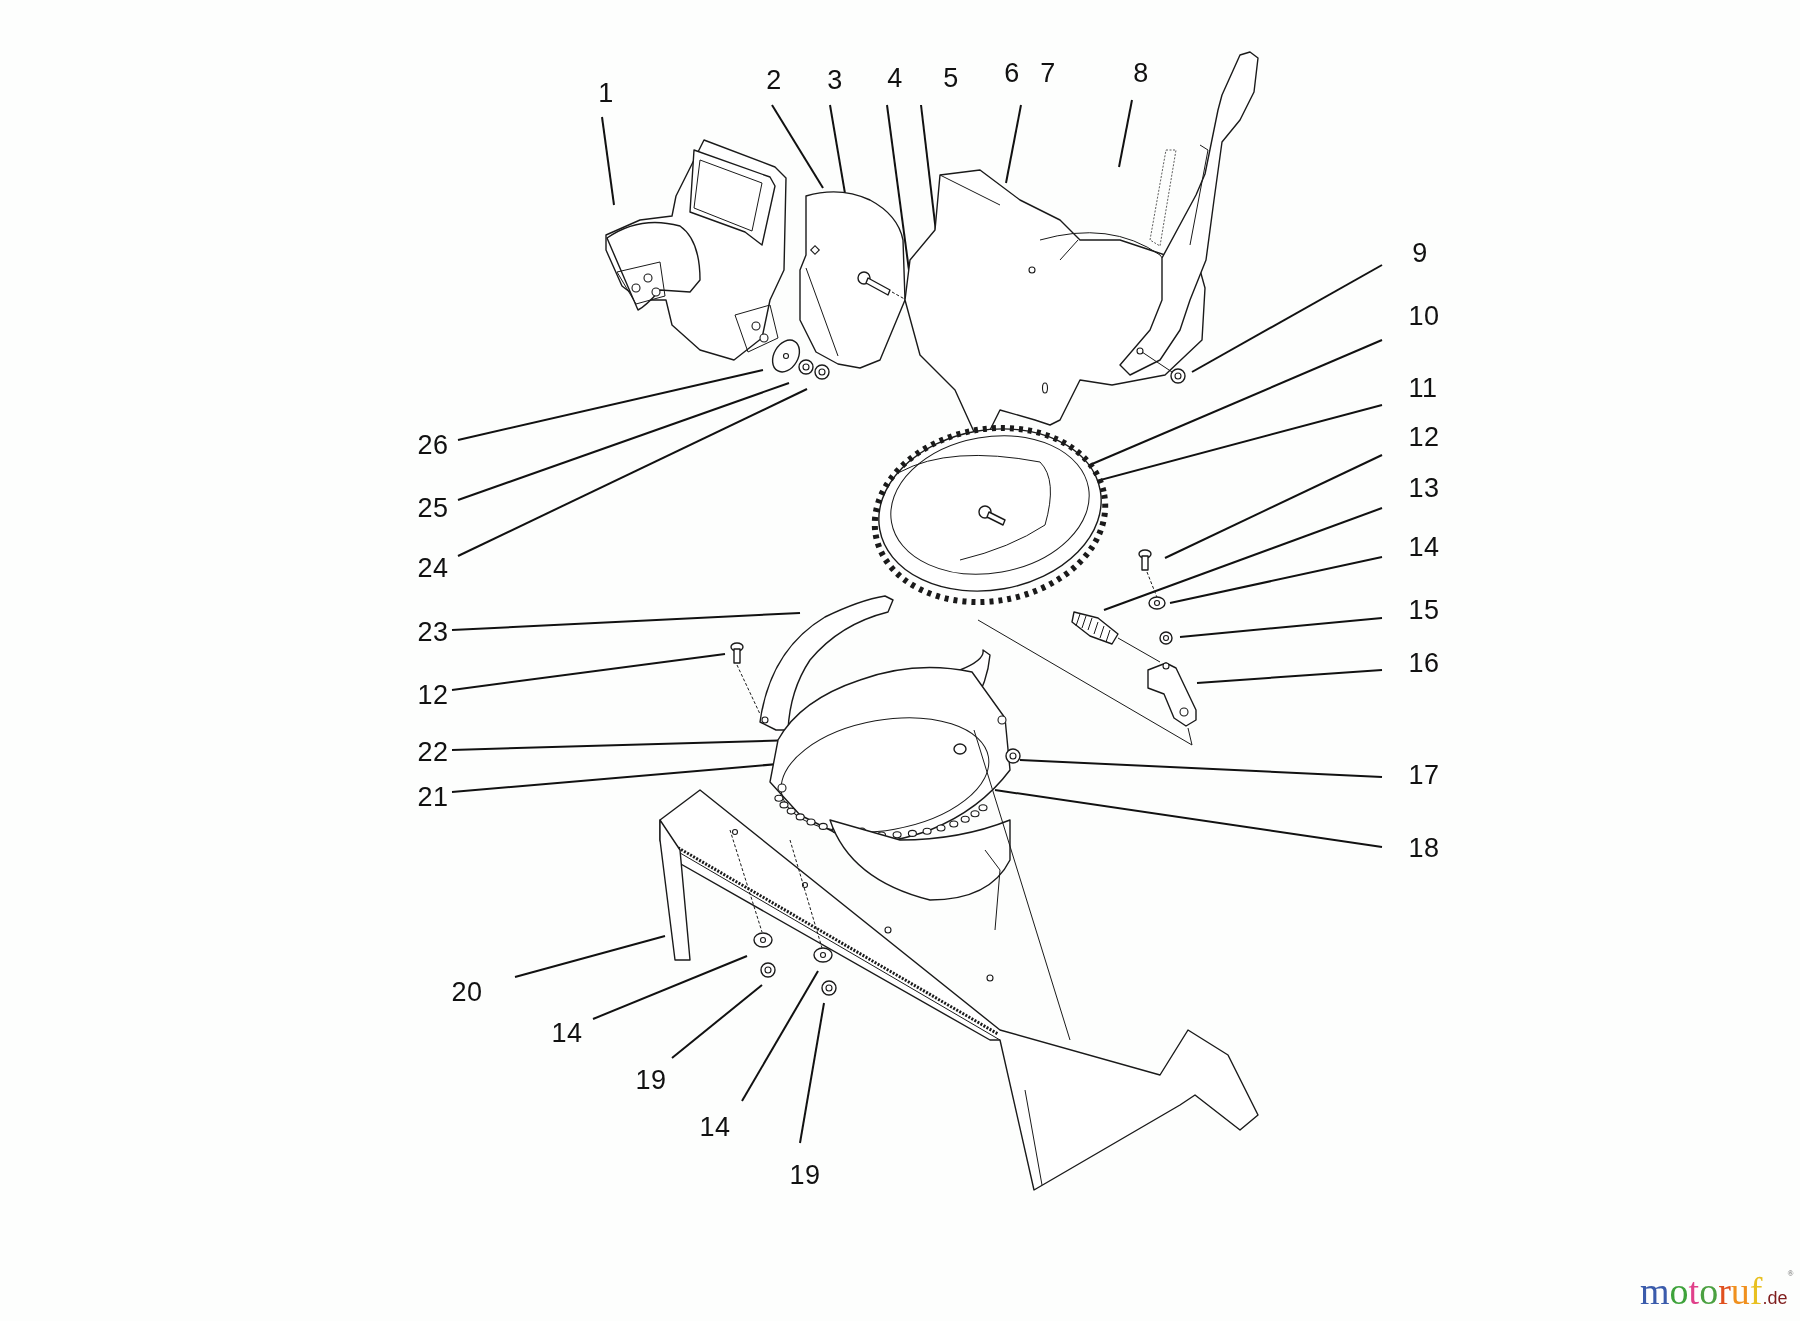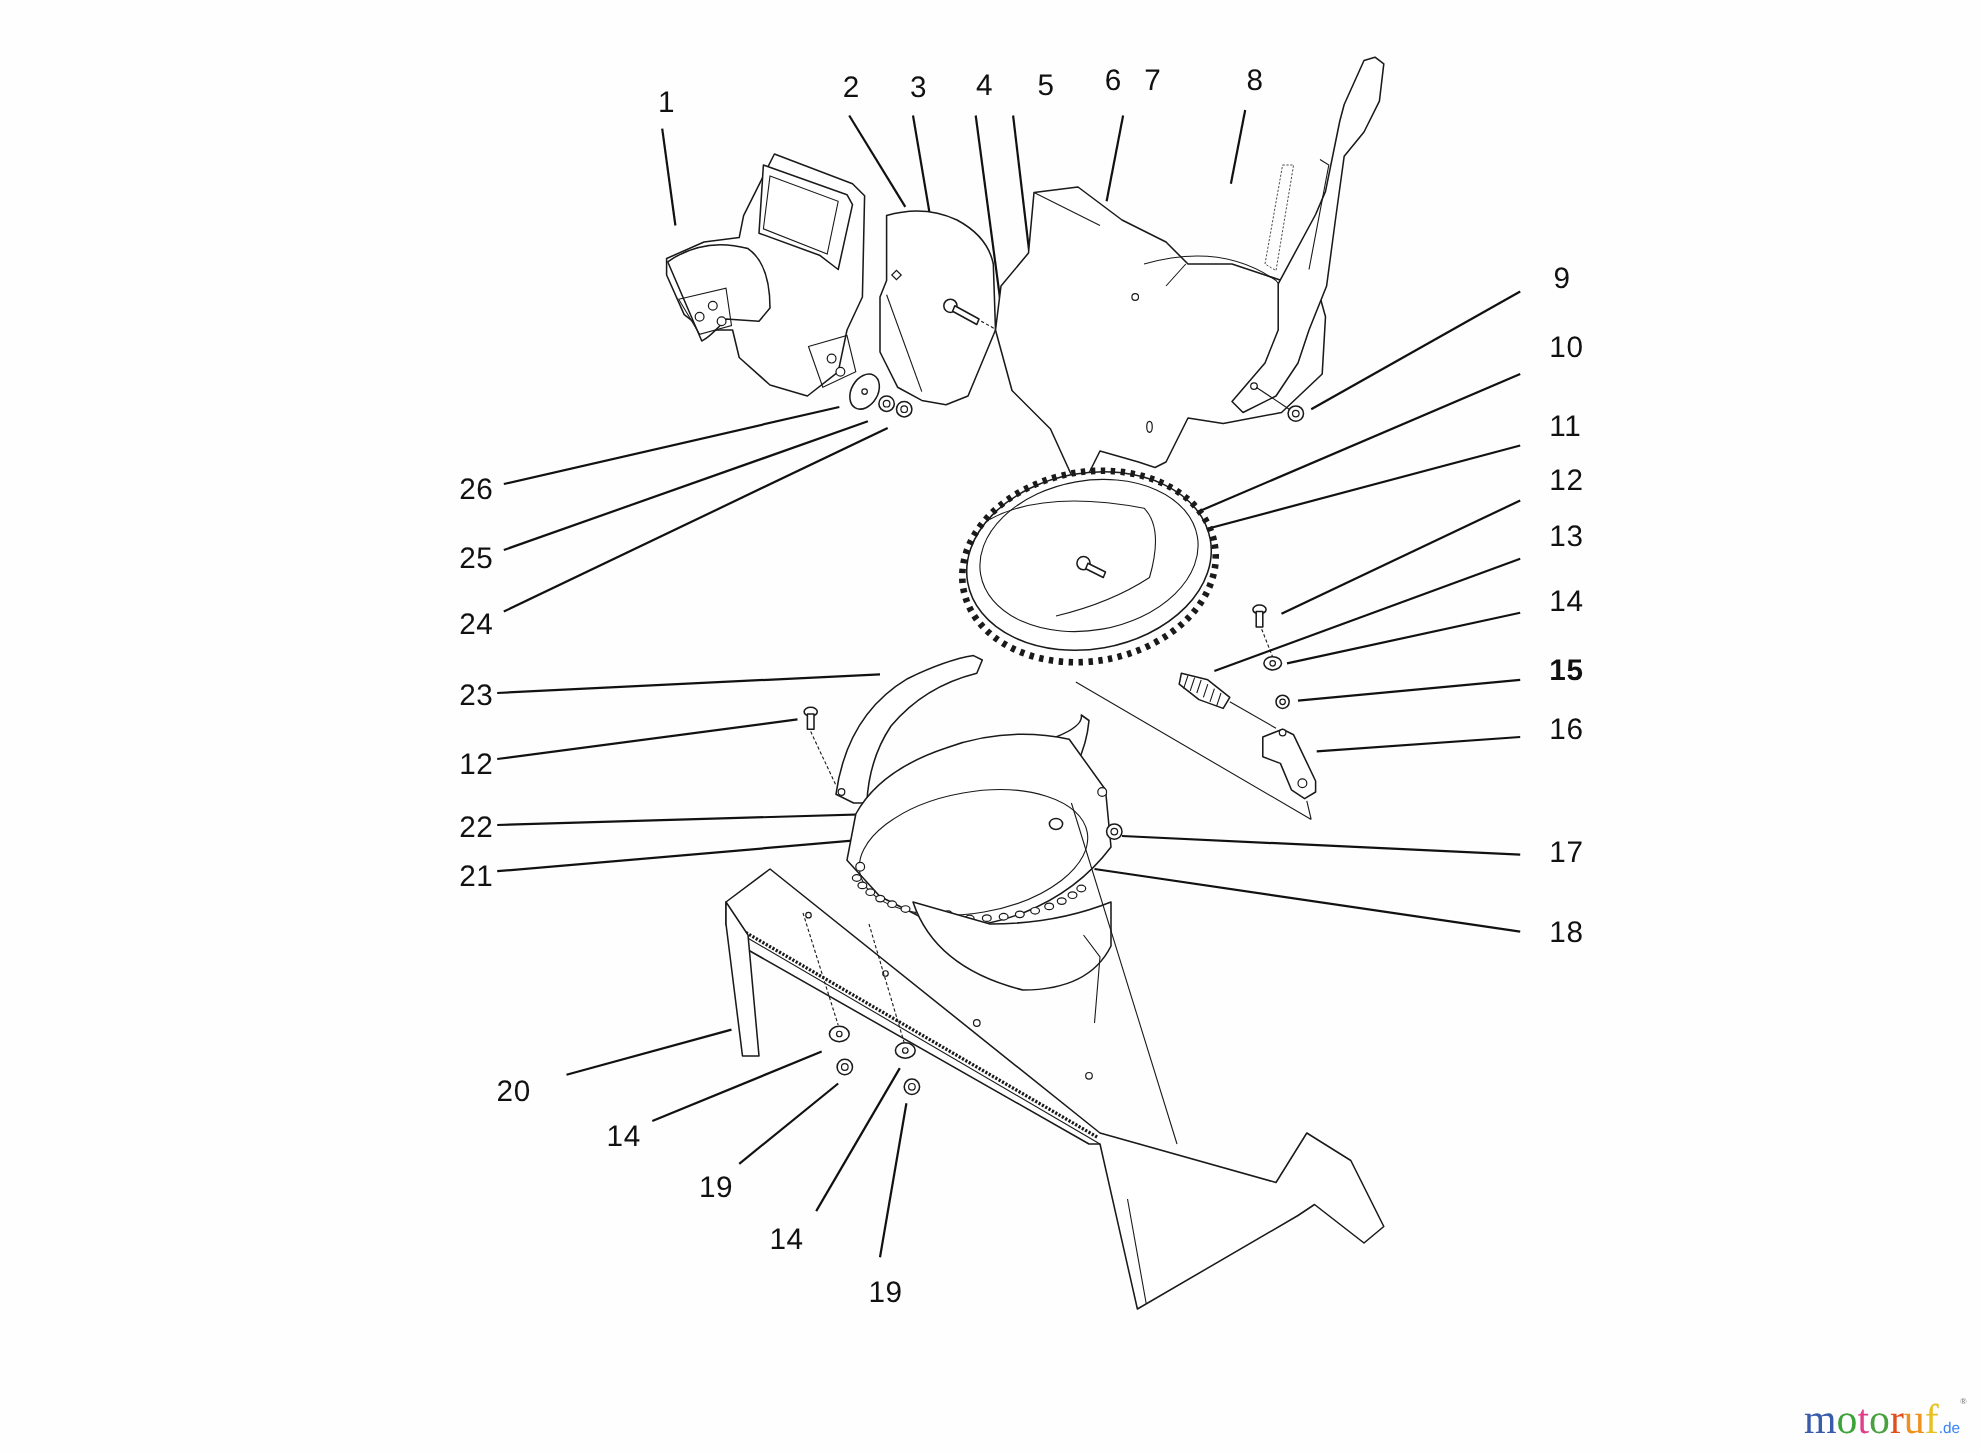--- a/index.html
+++ b/index.html
@@ -5,21 +5,21 @@
   html, body { margin:0; padding:0; background:#ffffff; }
   #stage { position:relative; width:1800px; height:1321px; background:#fdfefd; overflow:hidden; font-family:"Liberation Sans", sans-serif; }
   #art { position:absolute; left:0; top:0; width:1800px; height:1321px; }
   #art .part { fill:#ffffff; stroke:#1a1a1a; stroke-width:1.4; stroke-linejoin:round; }
   #art .thin { fill:none; stroke:#1a1a1a; stroke-width:1; }
   #art .leader { stroke:#111; stroke-width:2; fill:none; }
   #art .hole { fill:#fff; stroke:#1a1a1a; stroke-width:1.1; }
   #art .hatch { fill:none; stroke:#333; stroke-width:0.8; stroke-dasharray:2 1.5; }
   .callout { position:absolute; font-size:27px; color:#111; line-height:1; transform:translate(-50%,-50%); white-space:nowrap; letter-spacing:0.5px; }
   #logo { position:absolute; left:1640px; top:1272px; font-family:"Liberation Serif", serif; font-size:38px; line-height:1; white-space:nowrap; }
-  #logo .dom { font-family:"Liberation Sans", sans-serif; font-size:14px; color:#3b82f6; }
+  #logo .dom { font-family:"Liberation Sans", sans-serif; font-size:18px; color:#7f1d1d; }
   #logo .reg { position:absolute; right:-6px; top:-2px; font-size:8px; color:#666; }
 </style>
 </head>
 <body>
 
 <div id="stage">
 
   <svg id="art" viewBox="0 0 1800 1321" xmlns="http://www.w3.org/2000/svg">
 
     <g id="leaders">
@@ -243,21 +243,21 @@
       <div class="callout" style="left: 951px; top: 78px;">5</div>
       <div class="callout" style="left: 1012px; top: 73px;">6</div>
       <div class="callout" style="left: 1048px; top: 73px;">7</div>
       <div class="callout" style="left: 1141px; top: 73px;">8</div>
       <div class="callout" style="left: 1420px; top: 253px;">9</div>
       <div class="callout" style="left: 1424px; top: 316px; text-align: center;">10</div>
       <div class="callout" style="left: 1423px; top: 388px;">11</div>
       <div class="callout" style="left: 1424px; top: 437px;">12</div>
       <div class="callout" style="left: 1424px; top: 488px;">13</div>
       <div class="callout" style="left: 1424px; top: 547px;">14</div>
-      <div class="callout" style="left: 1424px; top: 610px; font-weight: bold;">15</div>
+      <div class="callout" style="left: 1424px; top: 610px;">15</div>
       <div class="callout" style="left: 1424px; top: 663px;">16</div>
       <div class="callout" style="left: 1424px; top: 775px;">17</div>
       <div class="callout" style="left: 1424px; top: 848px;">18</div>
       <div class="callout" style="left: 433px; top: 445px;">26</div>
       <div class="callout" style="left: 433px; top: 508px;">25</div>
       <div class="callout" style="left: 433px; top: 568px;">24</div>
       <div class="callout" style="left: 433px; top: 632px;">23</div>
       <div class="callout" style="left: 433px; top: 695px;">12</div>
       <div class="callout" style="left: 433px; top: 752px;">22</div>
       <div class="callout" style="left: 433px; top: 797px;">21</div>

